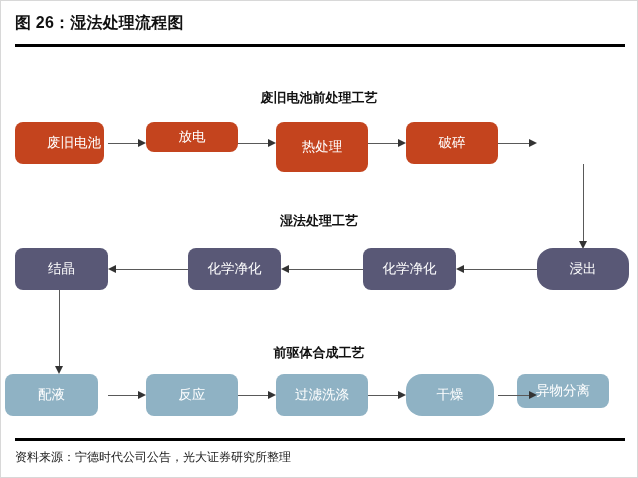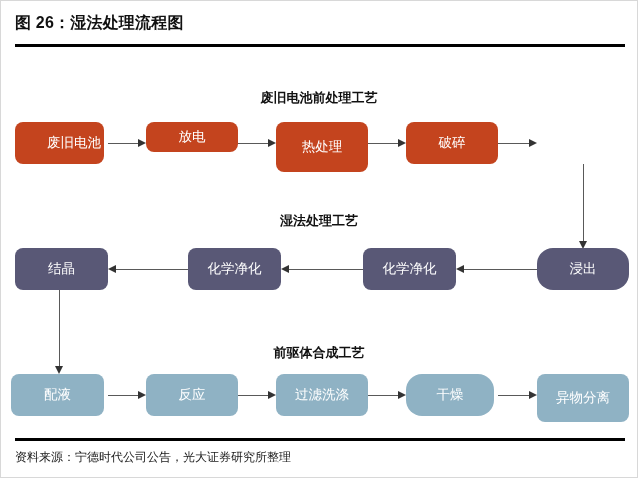--- a/index.html
+++ b/index.html
@@ -166,25 +166,25 @@
   <div class="arrow left" style="left:280px; top:263.5px;"></div>
 
   <div class="conn-h" style="left:115px; top:268px; width:72px;"></div>
   <div class="arrow left" style="left:107px; top:263.5px;"></div>
 
   <div class="conn-v" style="left:58px; top:289px; height:76px;"></div>
   <div class="arrow down" style="left:53.5px; top:365px;"></div>
 
   <div class="section-header" style="top:343px;">前驱体合成工艺</div>
 
-  <div class="node stage-prec" style="left:10px;  top:373px; width:93px; height:42px;">配液</div>
+  <div class="node stage-prec" style="left:4px;  top:373px; width:93px; height:42px;">配液</div>
   <div class="node stage-prec" style="left:145px; top:373px; width:92px; height:42px;">反应</div>
   <div class="node stage-prec" style="left:275px; top:373px; width:92px; height:42px;">过滤洗涤</div>
   <div class="node stage-prec" style="left:405px; top:373px; width:88px; height:42px;border-radius:16px;">干燥</div>
-  <div class="node stage-prec" style="left:536px; top:373px; width:92px; height:48px;">异物分离</div>
+  <div class="node stage-prec" style="left:516px; top:373px; width:92px; height:34px;">异物分离</div>
 
   <div class="conn-h" style="left:107px; top:394px; width:30px;"></div>
   <div class="arrow right" style="left:137px; top:389.5px;"></div>
 
   <div class="conn-h" style="left:237px; top:394px; width:30px;"></div>
   <div class="arrow right" style="left:267px; top:389.5px;"></div>
 
   <div class="conn-h" style="left:367px; top:394px; width:30px;"></div>
   <div class="arrow right" style="left:397px; top:389.5px;"></div>
 

